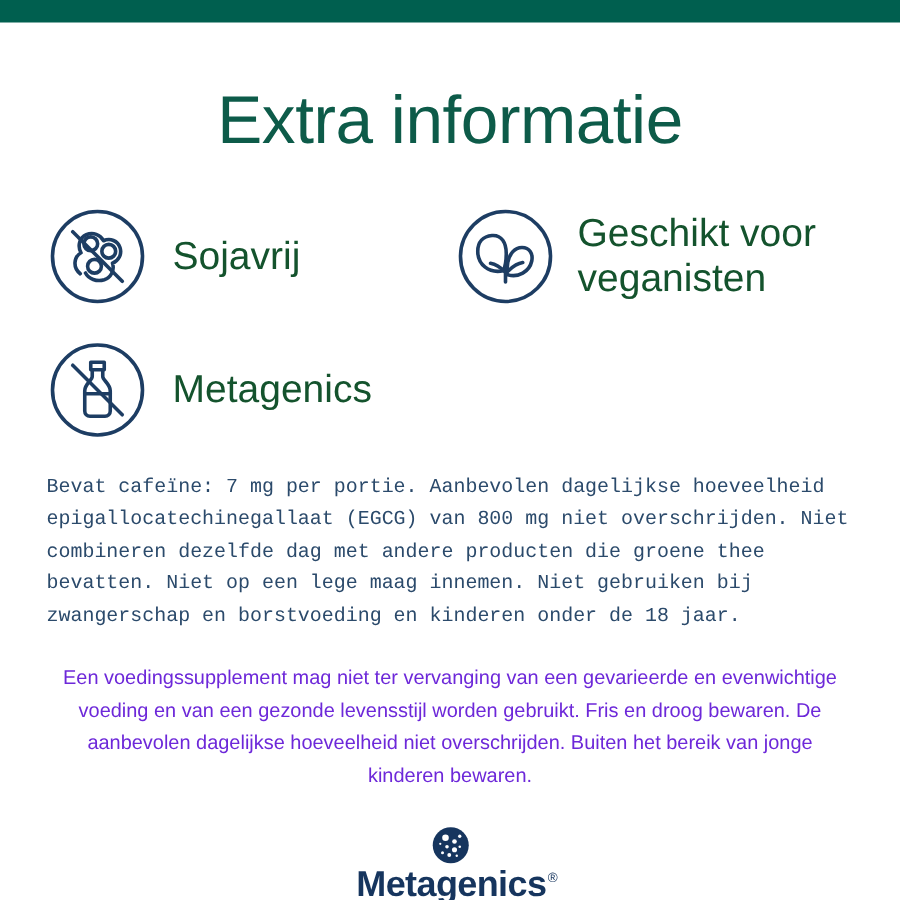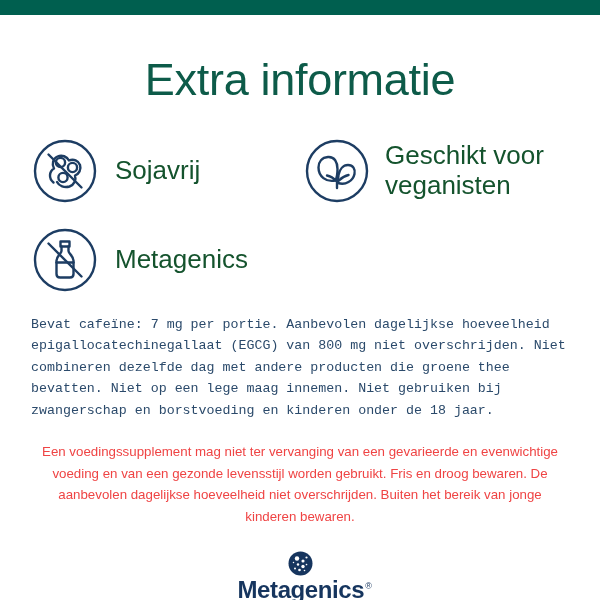--- a/index.html
+++ b/index.html
@@ -77,21 +77,21 @@
   
   .para-dark {
     color: #2b4a6b;
     font-size: 13.3px;
     line-height: 1.62;
     text-align: left;
     margin: 14px 22px 0 31px;
     font-family: Liberation Mono, monospace;
   }
   .para-green {
-    color: #ef4444;
+    color: #6d28d9;
     font-size: 13.3px;
     line-height: 1.62;
     text-align: center;
     margin: 20px 38px 16px 38px;
   }
 
   
   .logo-row {
     display: flex;
     align-items: center;

